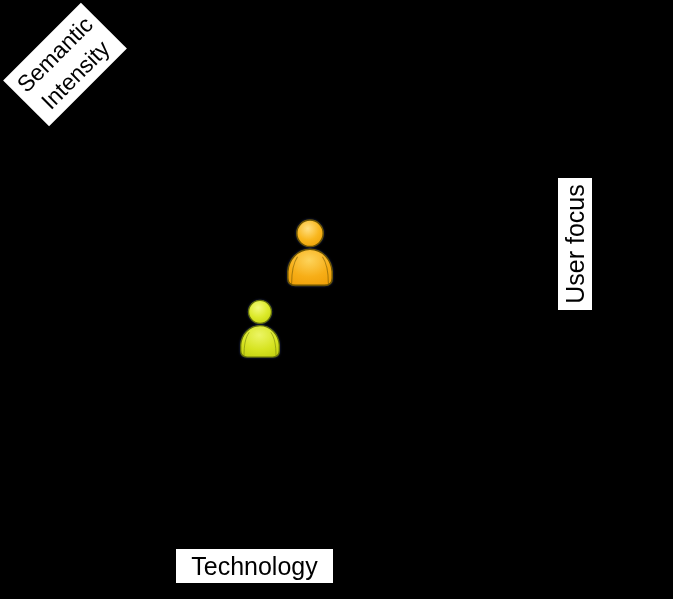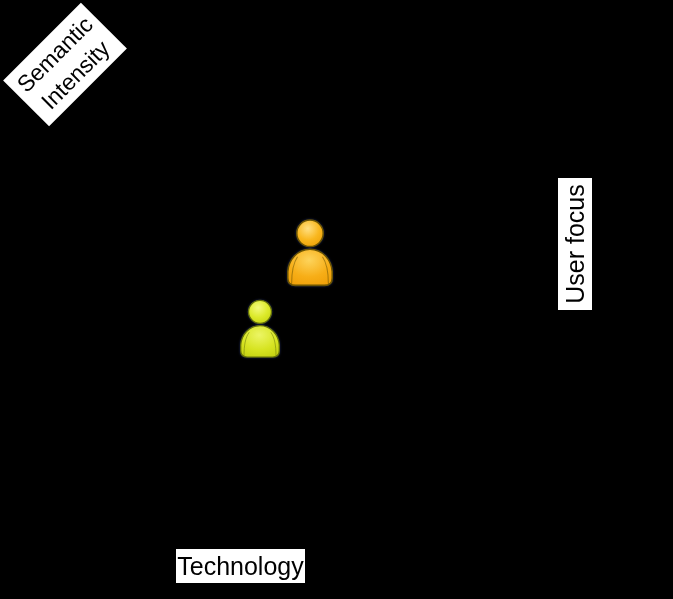--- a/index.html
+++ b/index.html
@@ -38,21 +38,21 @@
     left: 509px;
     top: 227px;
     width: 132px;
     height: 34px;
     transform: rotate(-90deg);
     font-size: 25px;
   }
   .label-technology {
     left: 176px;
     top: 549px;
-    width: 129px;
+    width: 157px;
     height: 34px;
     font-size: 25px;
   }
   .person {
     position: absolute;
     filter: drop-shadow(0 0 1px rgba(32, 44, 96, 0.85));
   }
   .person-orange {
     left: 281px;
     top: 218px;

